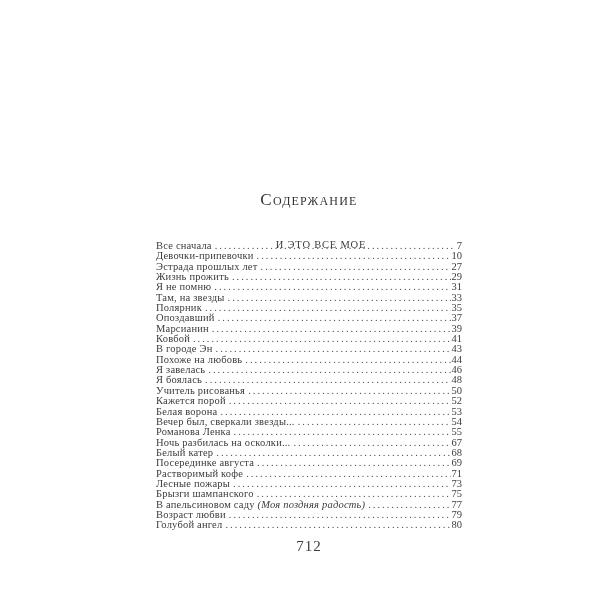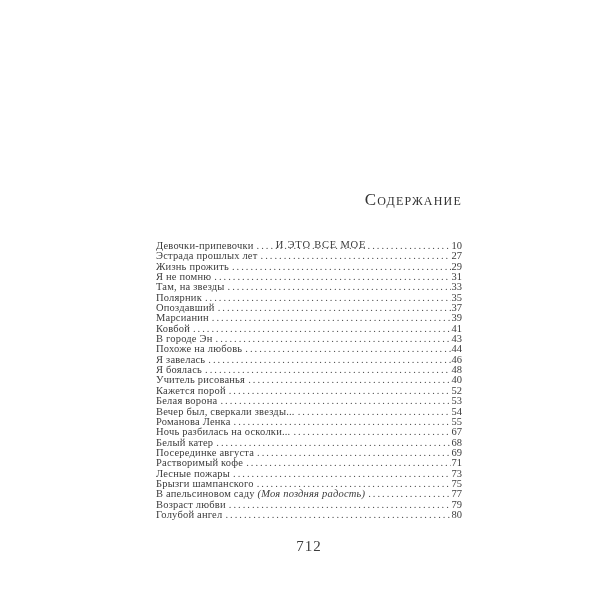--- a/index.html
+++ b/index.html
@@ -24,21 +24,21 @@
     left: 156px;
     top: 0;
     width: 306px;
   }
   .toc-title {
     position: absolute;
     top: 190px;
     left: 0;
     width: 100%;
     margin: 0;
-    text-align: right;
+    text-align: center;
     font-size: 17px;
     font-weight: normal;
     font-variant: small-caps;
     letter-spacing: 1.2px;
     color: #333333;
   }
   .section-header {
     position: absolute;
     top: 227px;
     left: 0;
@@ -99,20 +99,25 @@
 </style>
 </head>
 <body>
 
 <div class="book-page">
   <div class="content">
     <h1 class="toc-title">Содержание</h1>
     <h2 class="section-header">И ЭТО ВСЕ МОЕ</h2>
     <div class="toc-list">
         <div class="toc-row">
+          <span class="toc-entry-title">Все сначала</span>
+          <span class="leader"></span>
+          <span class="toc-entry-page">7</span>
+        </div>
+        <div class="toc-row">
           <span class="toc-entry-title">Девочки-припевочки</span>
           <span class="leader"></span>
           <span class="toc-entry-page">10</span>
         </div>
         <div class="toc-row">
           <span class="toc-entry-title">Эстрада прошлых лет</span>
           <span class="leader"></span>
           <span class="toc-entry-page">27</span>
         </div>
         <div class="toc-row">
@@ -166,21 +171,21 @@
           <span class="toc-entry-page">46</span>
         </div>
         <div class="toc-row">
           <span class="toc-entry-title">Я боялась</span>
           <span class="leader"></span>
           <span class="toc-entry-page">48</span>
         </div>
         <div class="toc-row">
           <span class="toc-entry-title">Учитель рисованья</span>
           <span class="leader"></span>
-          <span class="toc-entry-page">40</span>
+          <span class="toc-entry-page">50</span>
         </div>
         <div class="toc-row">
           <span class="toc-entry-title">Кажется порой</span>
           <span class="leader"></span>
           <span class="toc-entry-page">52</span>
         </div>
         <div class="toc-row">
           <span class="toc-entry-title">Белая ворона</span>
           <span class="leader"></span>
           <span class="toc-entry-page">53</span>

